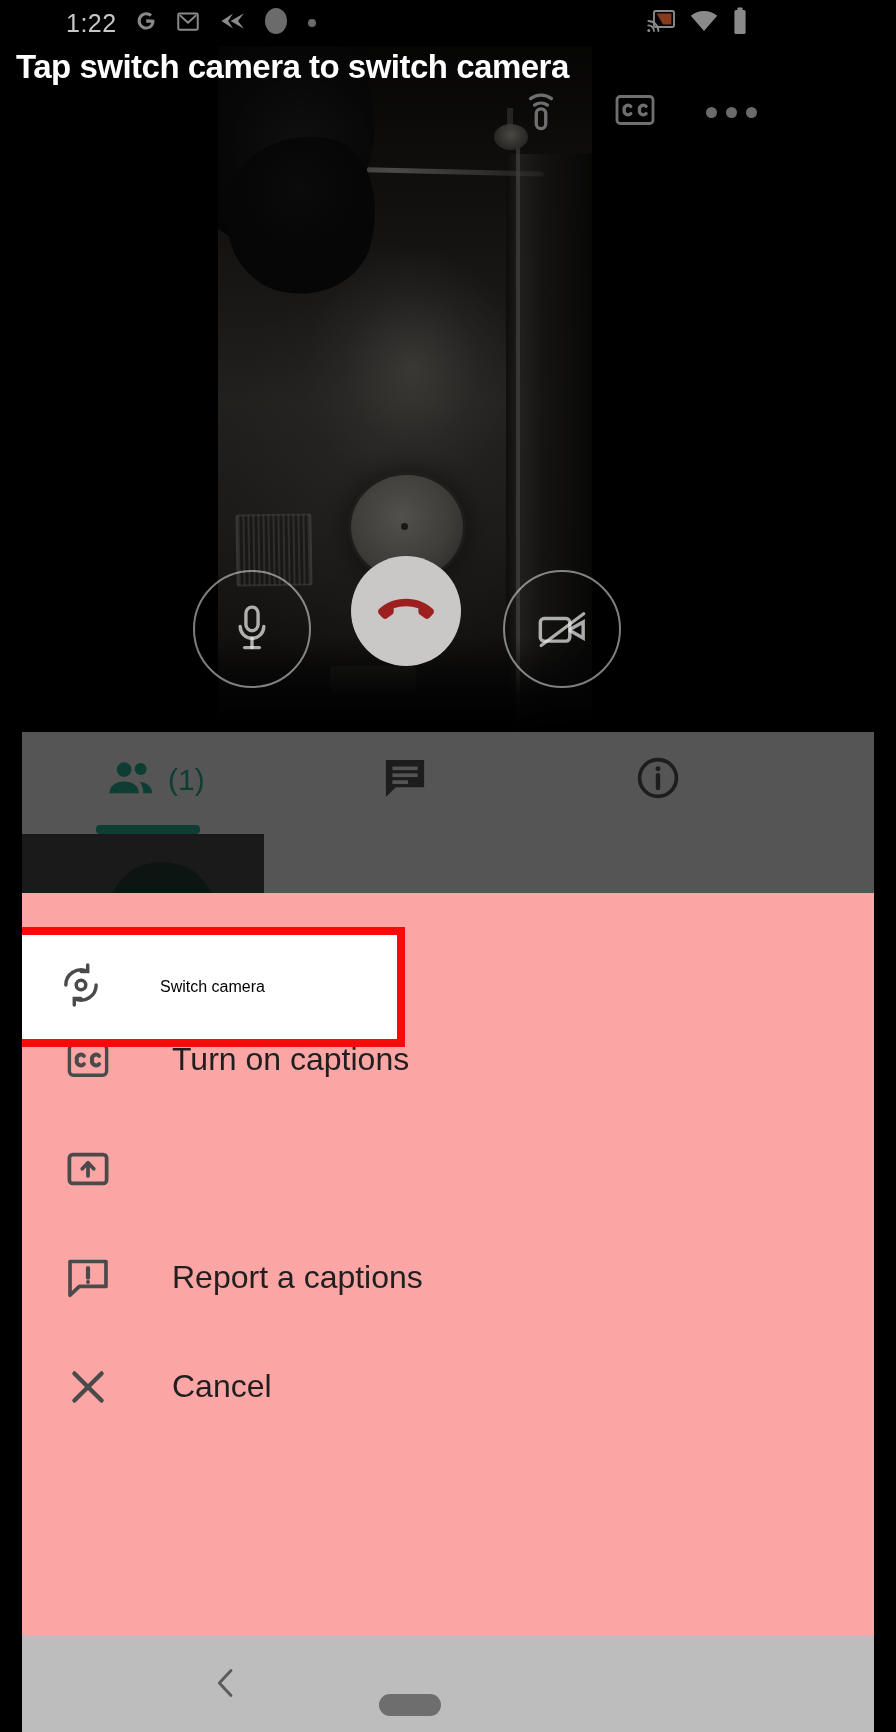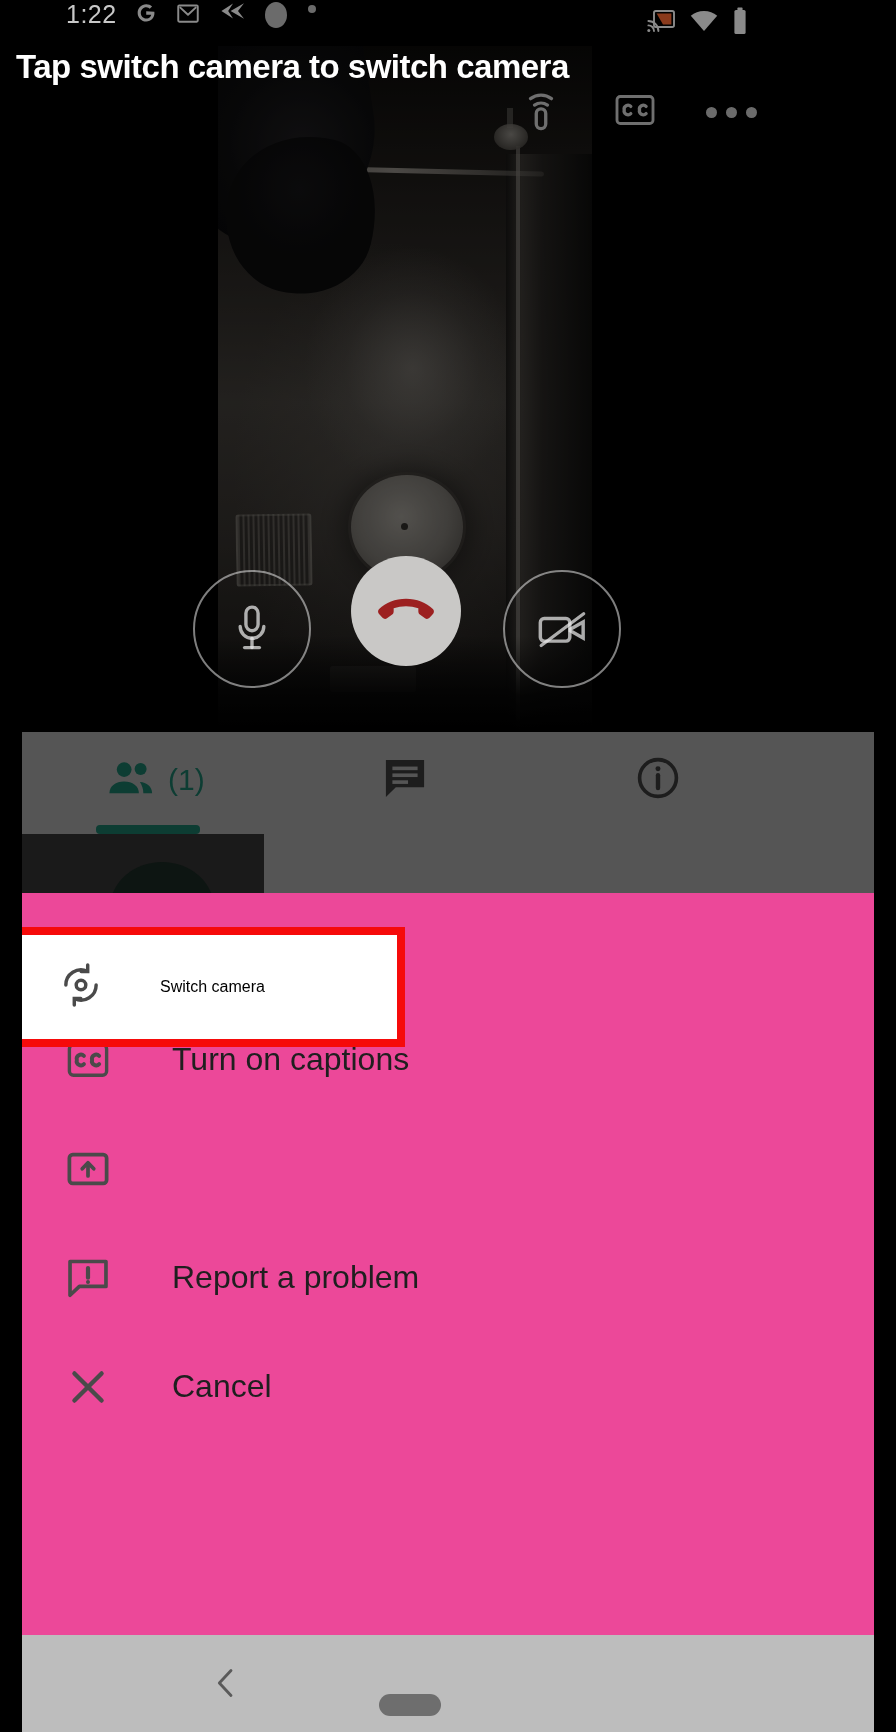--- a/index.html
+++ b/index.html
@@ -26,21 +26,21 @@
     position: absolute;
     left: 0; top: 0;
     width: 896px; height: 46px;
     z-index: 40;
     display: flex;
     align-items: center;
   }
   .sb-left {
     position: absolute;
     left: 66px; top: 0; height: 46px;
-    display: flex; align-items: flex-start; gap: 16px;
+    display: flex; align-items: center; gap: 16px;
   }
   .sb-time {
     color: #c8c8c8;
     font-size: 25px;
     letter-spacing: 0.5px;
     font-family: "Liberation Sans", sans-serif;
   }
   .sb-right {
     position: absolute;
     right: 148px; top: 0; height: 46px;
@@ -285,21 +285,21 @@
     width: 104px; height: 92px;
     border-radius: 50%;
     background: #0d1512;
   }
 
   
   .sheet {
     position: absolute;
     left: 22px; top: 893px;
     width: 852px; height: 742px;
-    background: #ec4899;
+    background: #fca5a5;
     z-index: 30;
   }
   .menu-item {
     position: relative;
     height: 109px;
     display: flex;
     align-items: center;
     padding-left: 38px;
     box-sizing: border-box;
   }
@@ -519,21 +519,21 @@
     </div>
 
     <div class="menu-item">
       <span class="mi-icon">
         <svg width="44" height="42" viewBox="0 0 24 22" fill="none" stroke="#4a4a4a" stroke-width="2">
           <path d="M2.2 2h19.6v13.6H7.3L2.2 20.4z" stroke-linejoin="round"></path>
           <path d="M12 5.6v5.2" stroke-linecap="round" stroke-width="2.3"></path>
           <circle cx="12" cy="13.2" r="1.1" fill="#4a4a4a" stroke="none"></circle>
         </svg>
       </span>
-      <span class="mi-label">Report a problem</span>
+      <span class="mi-label">Report a captions</span>
     </div>
 
 
     <div class="menu-item">
       <span class="mi-icon">
         <svg width="44" height="44" viewBox="0 0 24 24" fill="none" stroke="#4a4a4a" stroke-width="2.4" stroke-linecap="round">
           <path d="M4.6 4.6l14.8 14.8"></path>
           <path d="M19.4 4.6L4.6 19.4"></path>
         </svg>
       </span>

